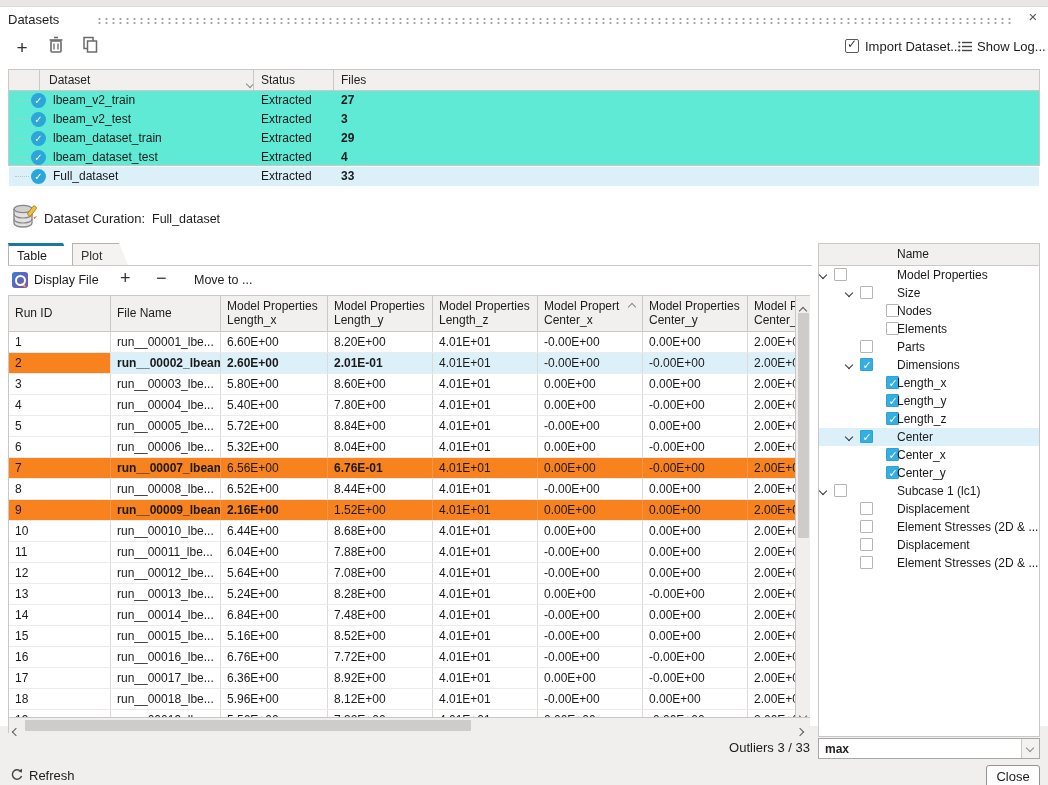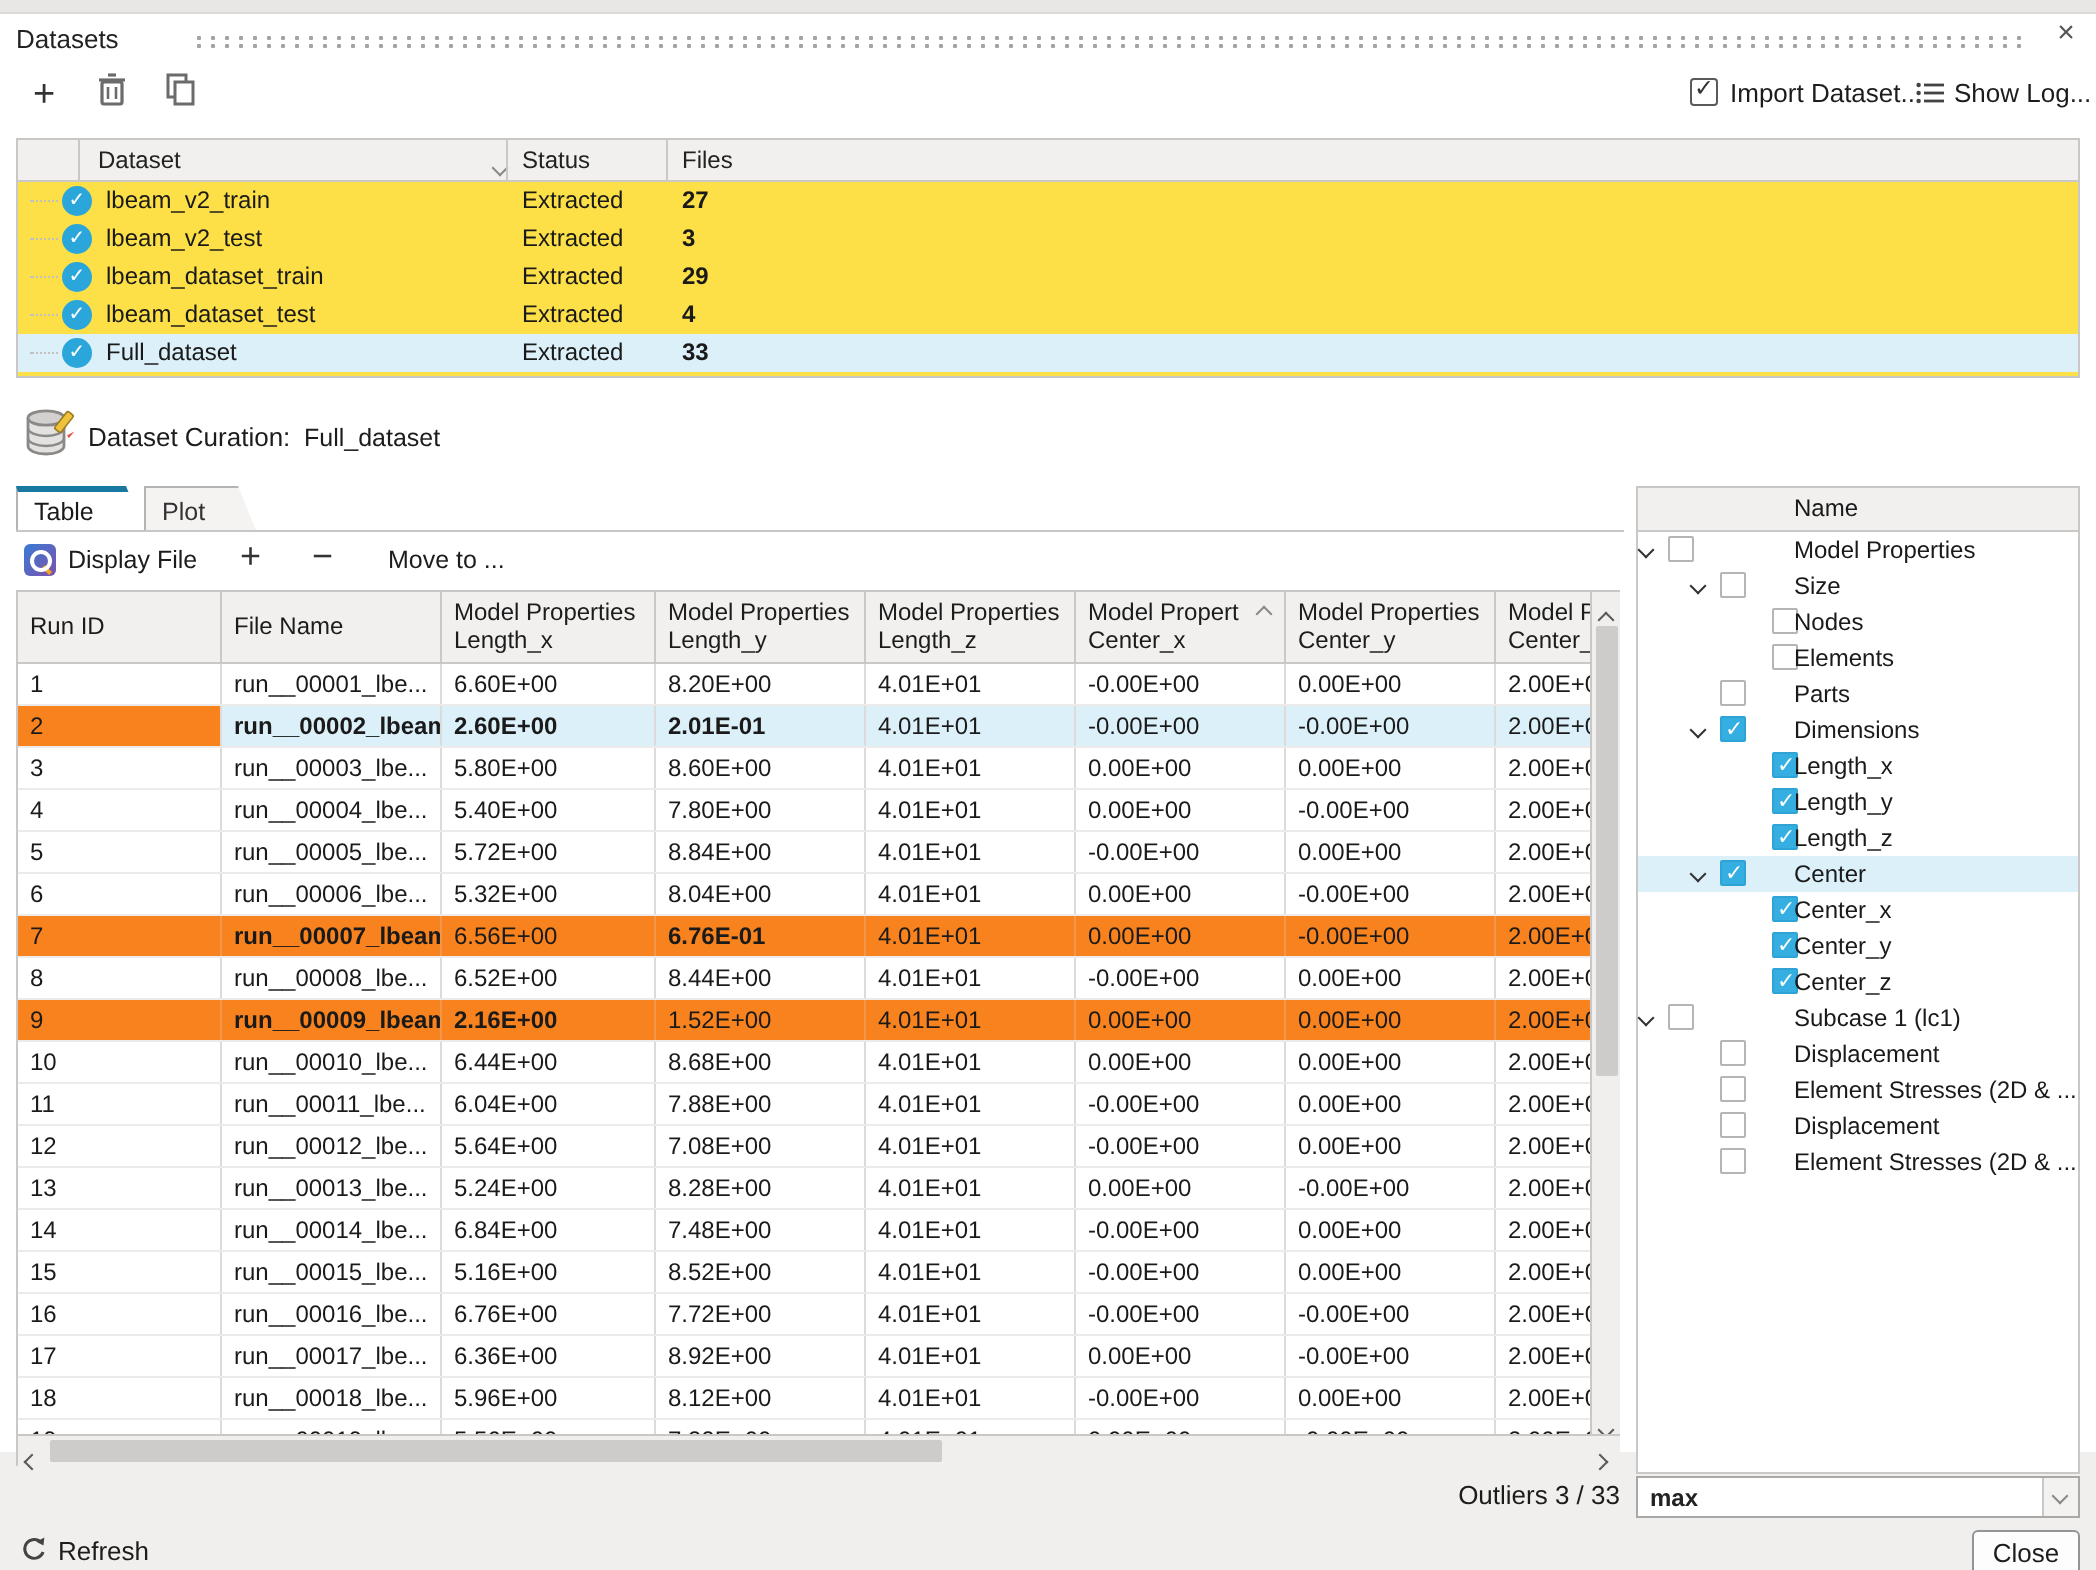--- a/index.html
+++ b/index.html
@@ -21,21 +21,21 @@
   
   .ds-toolbar{position:absolute;left:0;top:26px;width:1048px;height:30px;}
   .tbtn{position:absolute;top:3px;width:24px;height:24px;text-align:center;}
   .plusglyph{font-size:19px;line-height:24px;color:#333;}
   .right-act{position:absolute;top:6px;height:20px;font-size:13px;color:#1c1c1c;}
   .cbicon{display:inline-block;width:12px;height:12px;border:1px solid #5a5a5a;border-radius:2px;
           position:relative;vertical-align:-2px;margin-right:6px;background:#fff;}
   .cbicon::after{content:"\2713";position:absolute;left:1px;top:-3px;font-size:12px;color:#333;}
 
   
-  .ds-table{position:absolute;left:8px;top:62px;width:1032px;height:120px;border:1px solid #c9c8c7;background:#fde047;box-sizing:border-box;}
+  .ds-table{position:absolute;left:8px;top:62px;width:1032px;height:97px;border:1px solid #c9c8c7;background:#5eead4;box-sizing:border-box;}
   .ds-head{position:relative;height:20px;background:#f1f0ef;border-bottom:1px solid #c9c8c7;font-size:12px;}
   .ds-head .hd{position:absolute;top:3px;color:#222;}
   .ds-hdiv{position:absolute;top:0;width:1px;height:20px;background:#c9c8c7;}
   .ds-row{position:relative;height:19px;font-size:12px;line-height:19px;}
   .ds-row.sel{background:#dcf0fa;}
   .ds-dotline{position:absolute;left:6px;top:9px;width:14px;border-top:1px dotted #c2c1c0;}
   .ds-check{position:absolute;left:22px;top:2px;width:15px;height:15px;border-radius:50%;
             background:#2aa6db;color:#fff;font-size:10px;line-height:15px;text-align:center;}
   .ds-c1{position:absolute;left:44px;}
   .ds-c2{position:absolute;left:252px;}
@@ -327,24 +327,20 @@
           </div>
           <div class="tr-row">
             <span class="tr-cb on" style="left: 67px;"></span>
             <span class="tr-lbl">Center_x</span>
           </div>
           <div class="tr-row">
             <span class="tr-cb on" style="left: 67px;"></span>
             <span class="tr-lbl">Center_y</span>
           </div>
           <div class="tr-row">
-            <span class="tr-cb on" style="left: 67px;"></span>
-            <span class="tr-lbl">Center_z</span>
-          </div>
-          <div class="tr-row">
             <span class="tr-chv" style="left: 1px;"></span>
             <span class="tr-cb" style="left: 15px;"></span>
             <span class="tr-lbl">Subcase 1 (lc1)</span>
           </div>
           <div class="tr-row">
             <span class="tr-cb" style="left: 41px;"></span>
             <span class="tr-lbl">Displacement</span>
           </div>
           <div class="tr-row">
             <span class="tr-cb" style="left: 41px;"></span>

